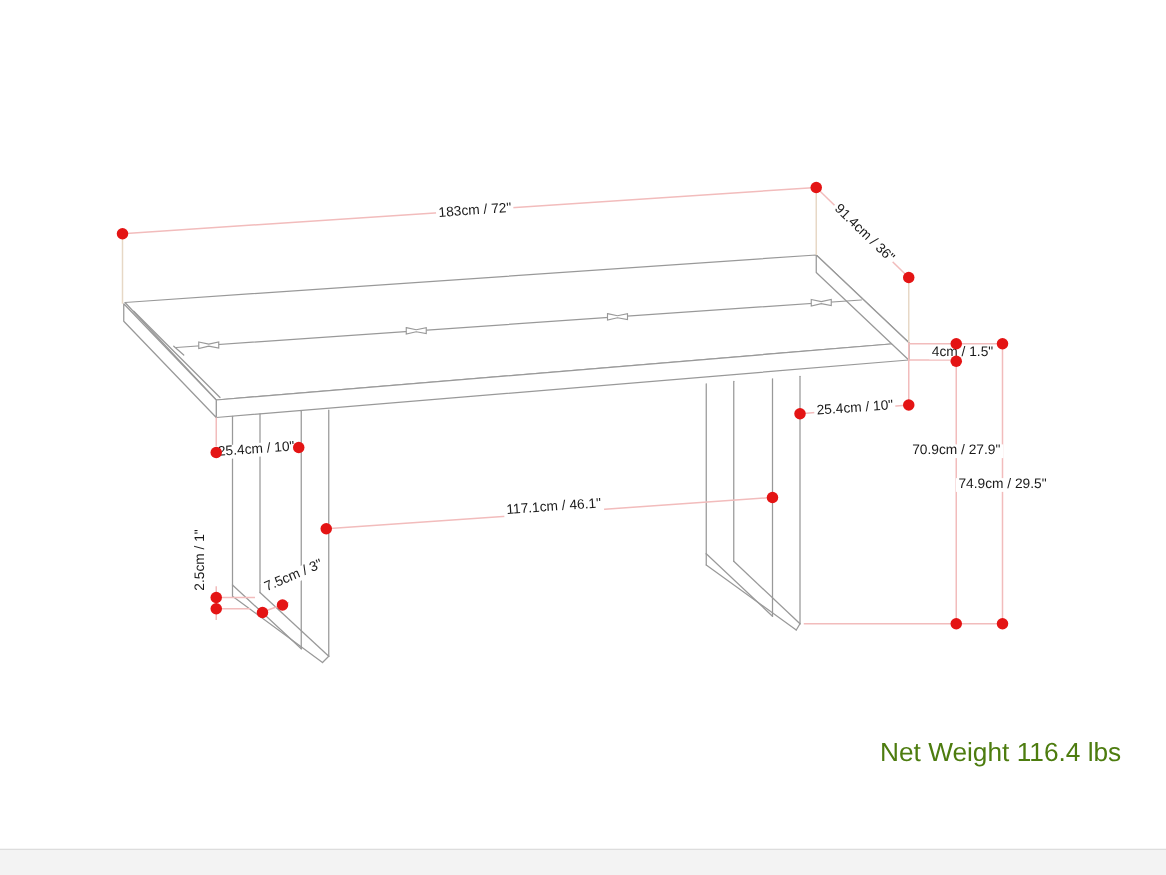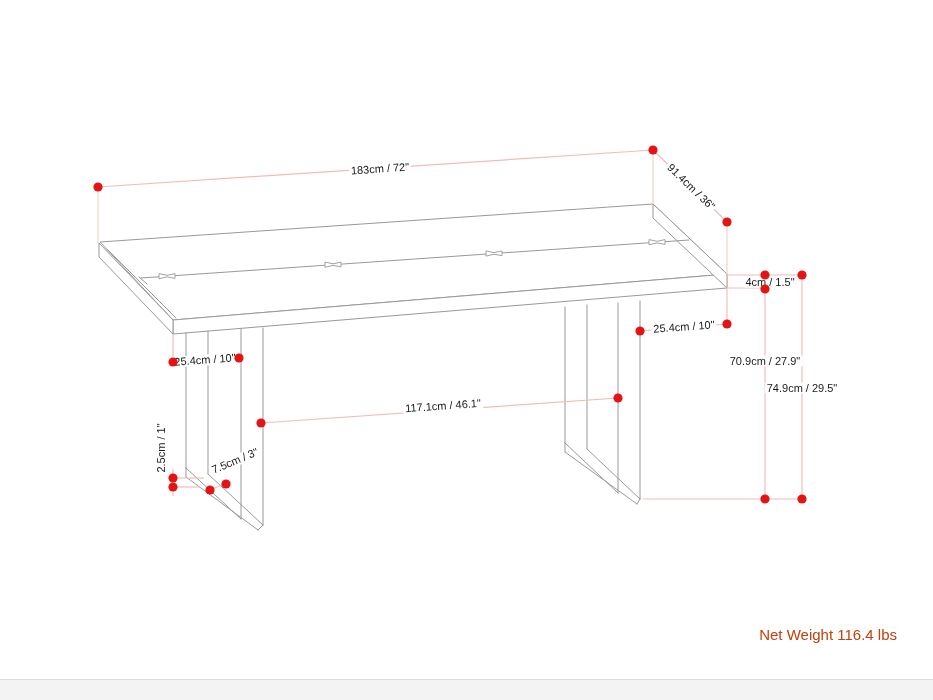--- a/index.html
+++ b/index.html
@@ -21,22 +21,22 @@
   svg .tbl-line{fill:none;stroke:var(--drawing-gray);stroke-width:1;stroke-linejoin:round;stroke-linecap:round;}
   svg .bowtie{fill:#ffffff;stroke:var(--drawing-gray);stroke-width:0.9;}
   svg .dim{fill:none;stroke:var(--dim-line-pink);stroke-width:1.2;}
   svg .drop{fill:none;stroke:var(--drop-line-tan);stroke-width:1.2;}
   svg .dot{fill:var(--dot-red);stroke:none;}
   .dim-label{
     position:absolute;font-size:11px;line-height:11px;color:var(--label-text);
     background:#ffffff;padding:0 2px;white-space:nowrap;
   }
   .net-weight{
-    position:absolute;right:36px;top:621px;width:300px;text-align:right;
-    font-size:15px;line-height:28px;color:#c2410c;white-space:nowrap;
+    position:absolute;right:36px;top:589px;width:300px;text-align:right;
+    font-size:21px;line-height:28px;color:#4d7c0f;white-space:nowrap;
   }
   .footer-strip{
     position:absolute;left:0;top:679px;width:933px;height:21px;
     background:var(--footer-bg);border-top:1px solid var(--footer-line);
   }
 </style>
 </head>
 <body>
 
 <svg class="layer" viewBox="0 0 933 700" aria-hidden="true">

